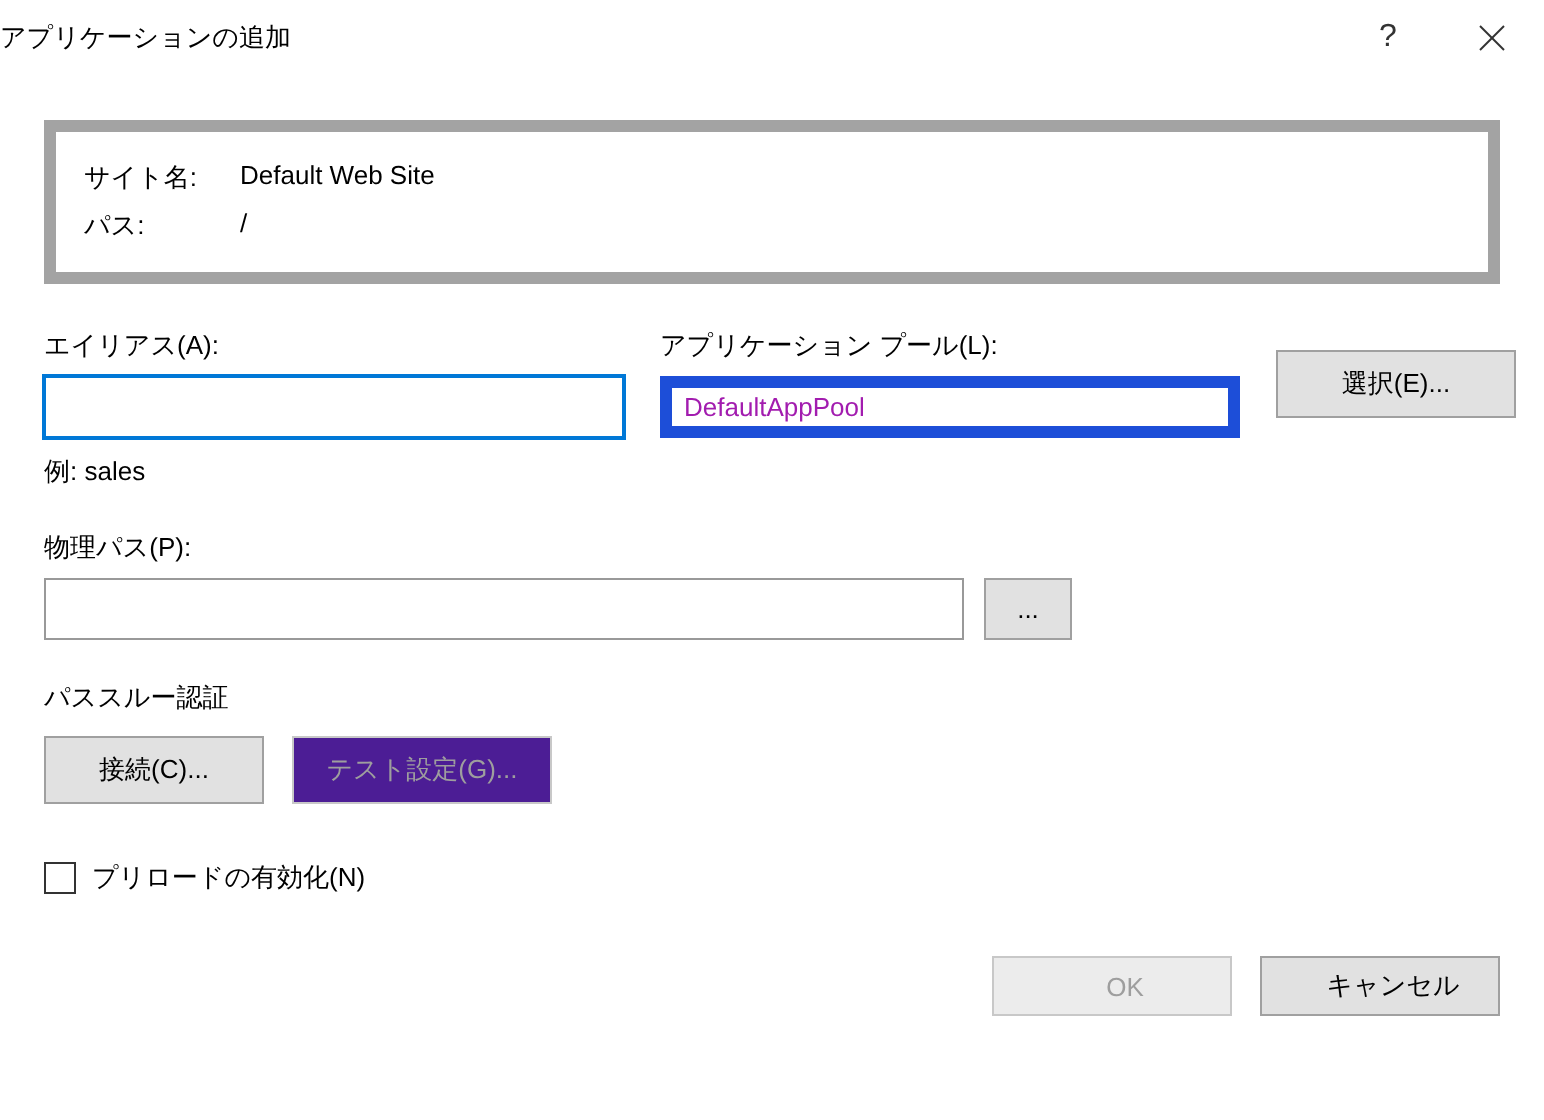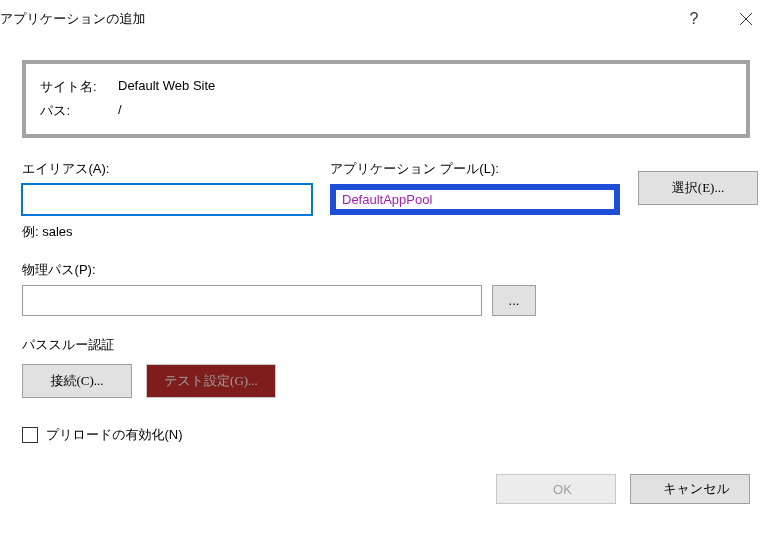--- a/index.html
+++ b/index.html
@@ -2,36 +2,36 @@
 <html><head>
   <meta charset="utf-8">
   <style>
     * { box-sizing: border-box; font-family: "Yu Gothic UI", "Meiryo", "MS PGothic", sans-serif; font-size: 13px; }
     body { margin: 0; background: #fff; width: 772px; height: 560px; overflow: hidden; color: #000; }
     .titlebar { height: 38px; display: flex; align-items: center; }
     .titlebar-title { flex: 1; font-size: 13px; }
     .titlebar-btn { width: 52px; height: 38px; display: flex; align-items: center; justify-content: center; color: #333; }
     .titlebar-btn svg { width: 14px; height: 14px; stroke: #333; stroke-width: 1; fill: none; }
     .content { padding: 22px 22px 0 22px; }
-    .info-panel { border: 4px solid #a3a3a3; background: #fff; padding: 14px 14px 14px 14px; margin-bottom: 22px; }
+    .info-panel { border: 6px solid #a3a3a3; background: #fff; padding: 14px 14px 14px 14px; margin-bottom: 22px; }
     .info-row { display: flex; margin-bottom: 6px; }
     .info-row:last-child { margin-bottom: 0; }
     .info-label { width: 78px; }
     .info-value { }
     .form-row { display: flex; gap: 18px; margin-bottom: 4px; align-items: center; }
     .form-col { display: flex; flex-direction: column; }
     .col-alias { flex: 0 0 290px; }
     .col-pool { flex: 0 0 290px; }
     .col-select { flex: 0 0 120px; }
     .field-label { margin-bottom: 6px; }
     .text-input { border: 1px solid #999; height: 31px; padding: 0 6px; background: #fff; width: 100%; }
     .text-input.focused { border: 1px solid #0078d7; outline: 1px solid #0078d7; }
     .readonly-input { border: 6px solid #1d4ed8; height: 31px; padding: 4px 6px; background: #fff; width: 100%; display: flex; align-items: center; color: #a21caf; }
-    .btn { border: 1px solid #a0a0a0; background: #e1e1e1; height: 31px; padding: 16px 14px; cursor: default; display: inline-flex; align-items: center; justify-content: center; min-width: 90px; font-family: Liberation Serif, serif; }
-    .btn.disabled { color: #9e9e9e; border-color: #c8c8c8; background: #7f1d1d; }
+    .btn { border: 1px solid #a0a0a0; background: #e1e1e1; height: 31px; padding: 16px 14px; cursor: default; display: inline-flex; align-items: center; justify-content: center; min-width: 90px; }
+    .btn.disabled { color: #9e9e9e; border-color: #c8c8c8; background: #4c1d95; }
     .hint { margin-top: 8px; margin-bottom: 20px; }
     .phys-row { margin-bottom: 20px; }
     .phys-inputs { display: flex; gap: 10px; align-items: center; }
     .phys-text { width: 460px; }
     .browse-btn { border: 1px solid #a0a0a0; background: #e1e1e1; width: 44px; height: 31px; display: flex; align-items: center; justify-content: center; }
     .section-label { margin-bottom: 10px; }
     .auth-row { display: flex; gap: 14px; margin-bottom: 28px; }
     .checkbox-row { display: flex; align-items: center; gap: 8px; margin-bottom: 30px; }
     .checkbox { width: 16px; height: 16px; border: 1px solid #333; background: #fff; }
     .dialog-buttons { display: flex; gap: 14px; justify-content: flex-end; padding-right: 22px; }

